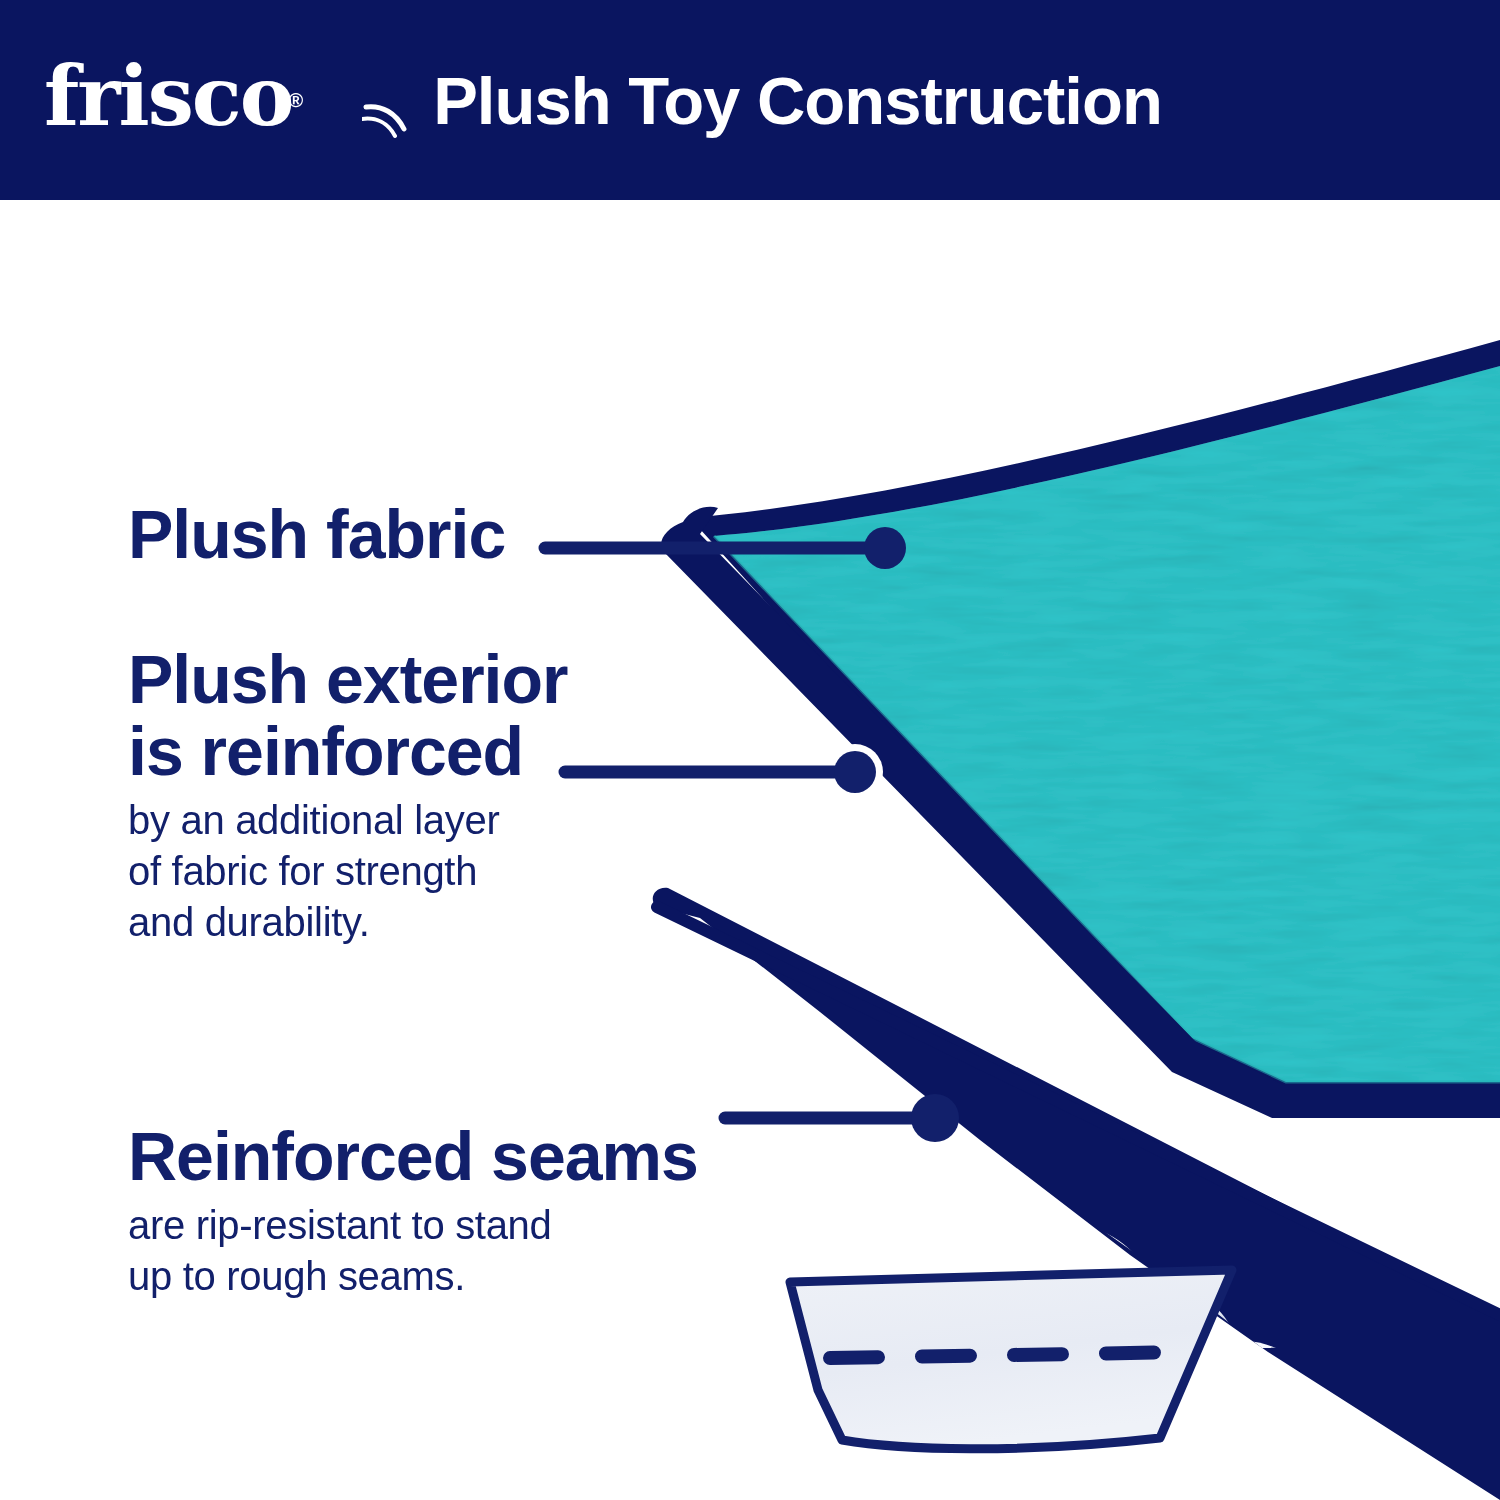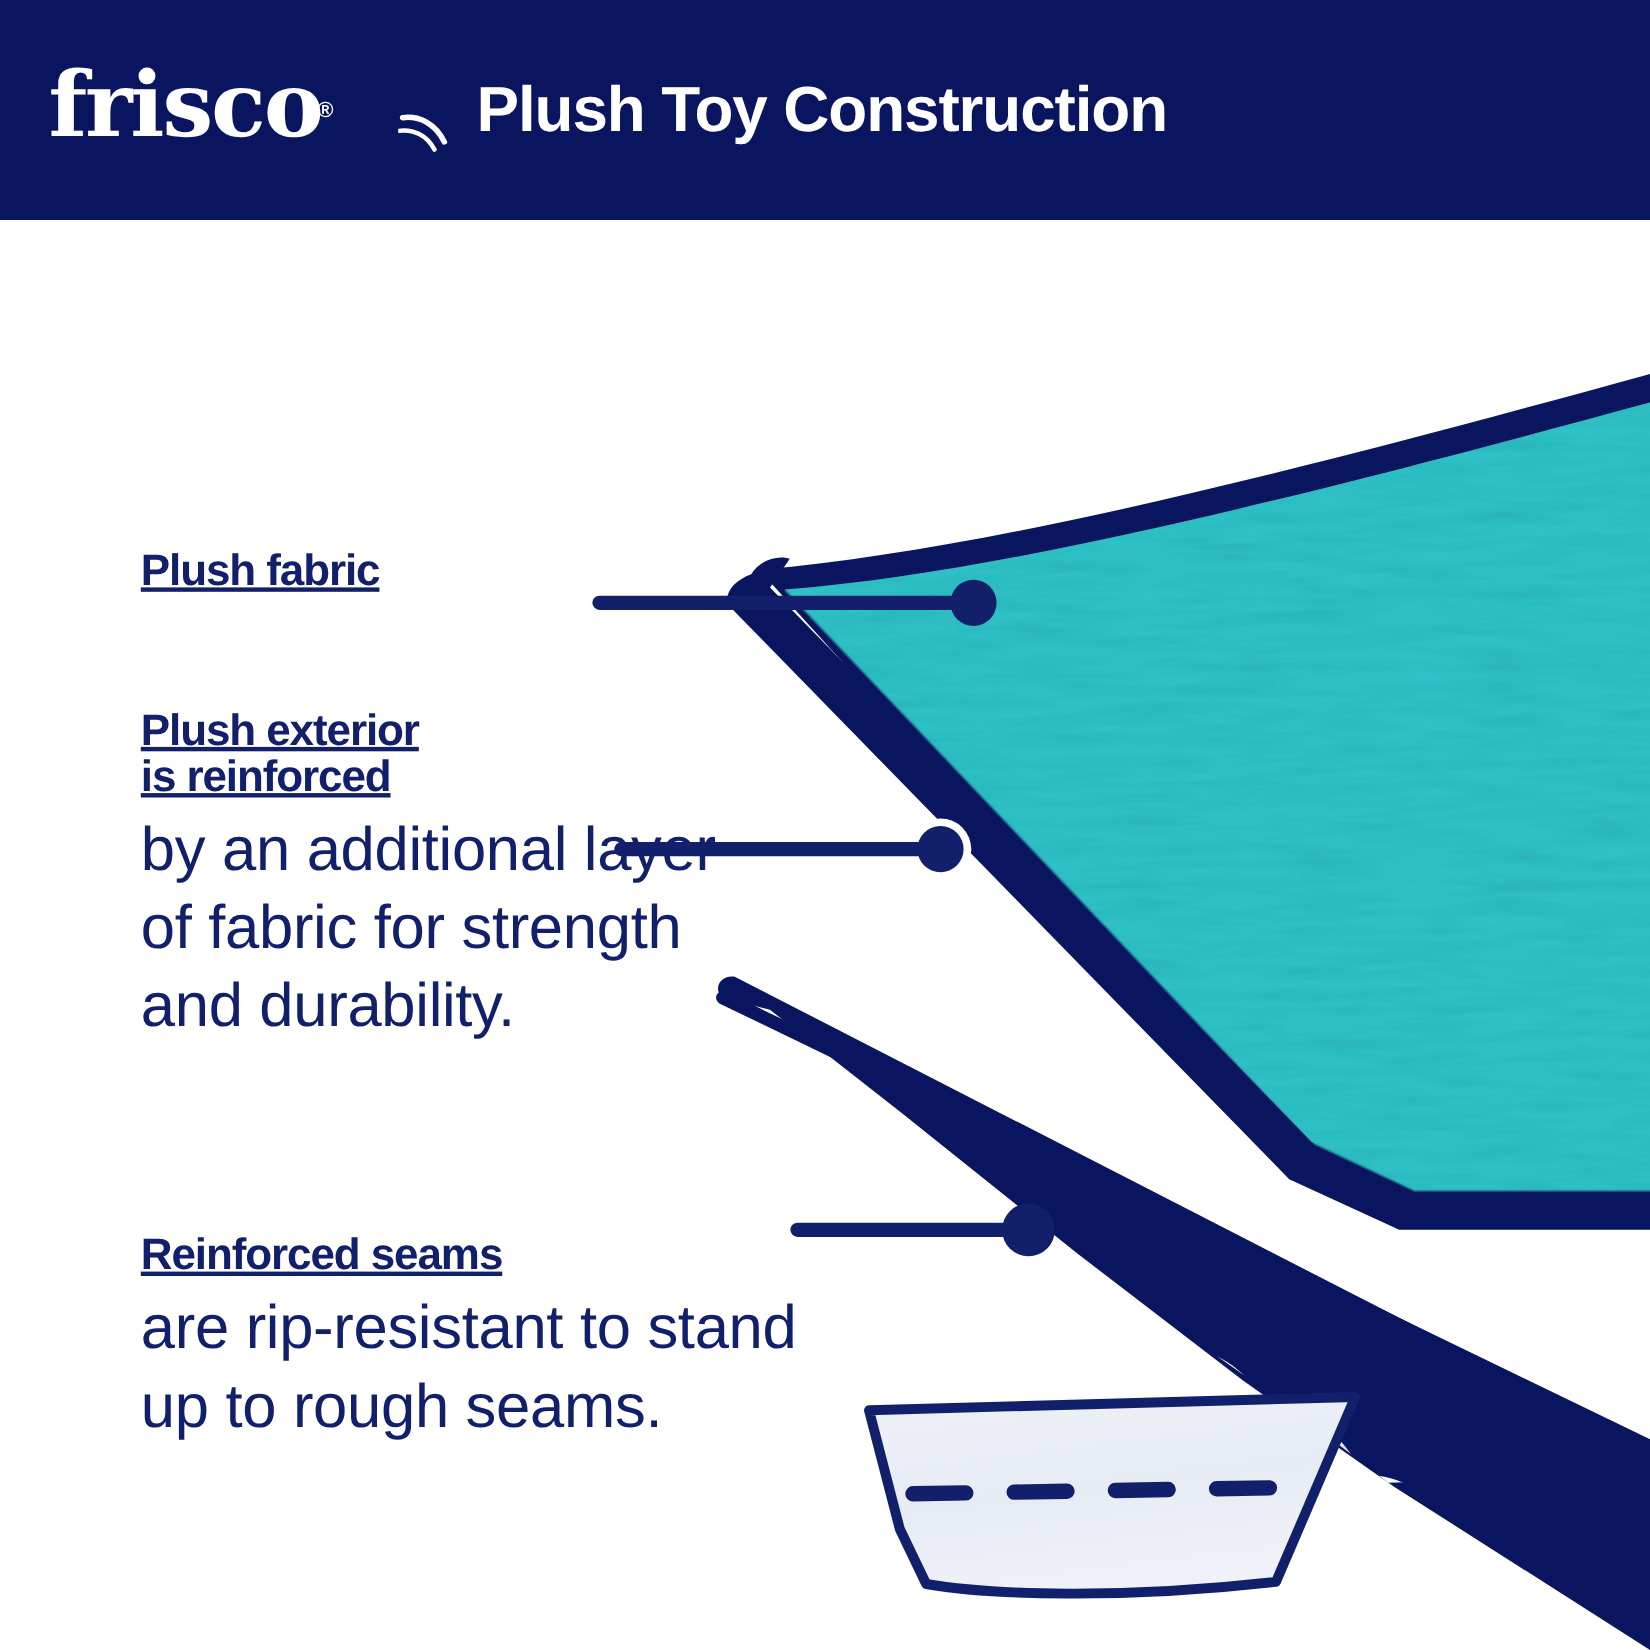--- a/index.html
+++ b/index.html
@@ -51,21 +51,21 @@
     position: absolute;
     left: 318px;
     top: 48px;
     width: 46px;
     height: 42px;
     pointer-events: none;
   }
   .header-title {
     color: #ffffff;
     font-family: "Liberation Sans", sans-serif;
-    font-size: 58px;
+    font-size: 67px;
     font-weight: 700;
     letter-spacing: -1px;
     margin-left: 128px;
     white-space: nowrap;
     line-height: 1;
   }
 
   
   .illustration {
     position: absolute;
@@ -90,31 +90,30 @@
     pointer-events: none;
   }
   .callout {
     position: absolute;
     color: #12206b;
     pointer-events: auto;
   }
   .callout .headline {
     font-family: "Liberation Sans", sans-serif;
     font-weight: 700;
-    font-size: 40px;
+    font-size: 68px;
     line-height: 1.06;
     letter-spacing: -1px;
     white-space: pre-line;
     margin: 0;
-    text-decoration: underline;
   }
   .callout .body {
     font-family: "Liberation Sans", sans-serif;
     font-weight: 400;
-    font-size: 56px;
+    font-size: 40px;
     line-height: 1.27;
     letter-spacing: -0.3px;
     white-space: pre-line;
     margin: 8px 0 0 0;
   }
   #callout-1 { left: 128px; top: 298px; }
   #callout-2 { left: 128px; top: 443px; }
   #callout-3 { left: 128px; top: 872px; margin-top: 48px; }
 </style>
 </head>

